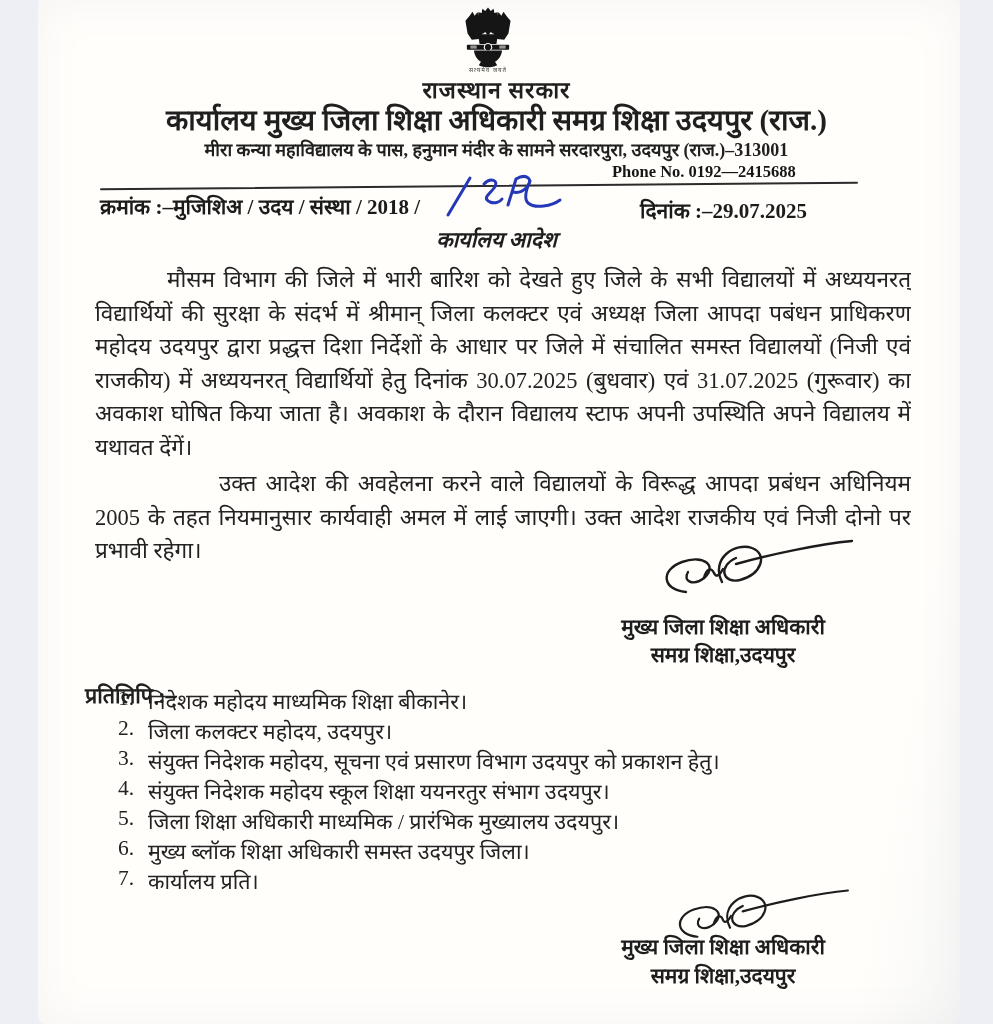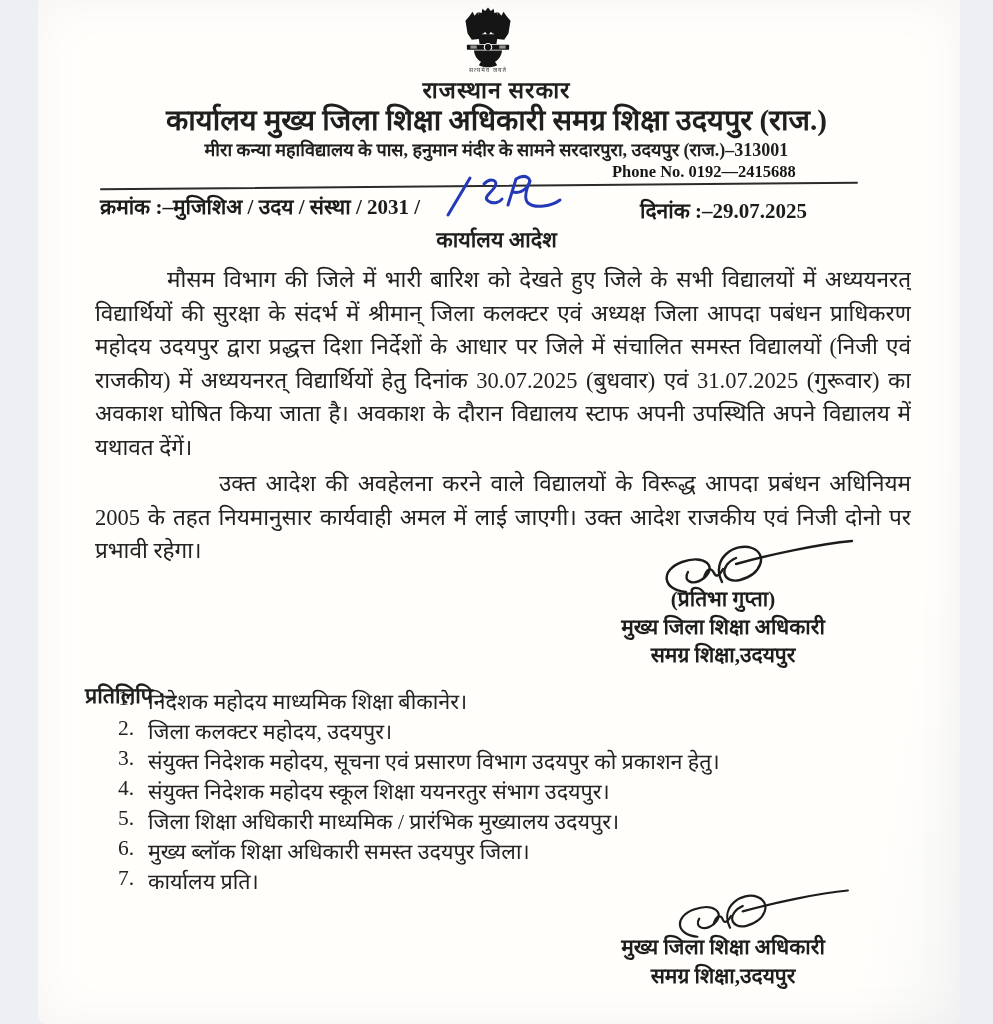--- a/index.html
+++ b/index.html
@@ -18,21 +18,21 @@
     box-shadow:inset 0 0 46px rgba(110,115,135,.07);
   }
   .abs{position:absolute;}
   .center{left:0;width:993px;text-align:center;}
   .gov-name{top:73px;font-size:23px;font-weight:700;letter-spacing:1px;}
   .office-title{top:99px;font-size:29px;font-weight:700;}
   .office-address{top:137px;font-size:18px;font-weight:700;}
   .contact{font-size:16.5px;font-weight:700;color:#161616;}
   .rule{left:100px;top:185px;width:758px;height:2.3px;background:#2b2b2b;transform:rotate(-0.5deg);border-radius:2px;}
   .refline{font-size:21px;font-weight:600;color:#1b1b1b;}
-  .order-heading{top:224px;font-size:21.5px;font-weight:700;}
+  .order-heading{top:224px;font-size:21.5px;font-weight:700;font-style:italic;}
   .body-par{
     left:95px;width:816px;font-size:22.5px;line-height:33.5px;
     text-align:justify;font-weight:500;color:#222;overflow:hidden;
   }
   .par1{top:263px;height:203px;text-indent:72px;}
   .par2{top:467px;height:103px;text-indent:124px;}
   .sigline{left:598px;width:250px;text-align:center;font-size:21px;font-weight:600;color:#1d1d1d;}
   .copies-heading{left:85px;top:680px;font-size:21.5px;font-weight:600;}
   .copy-row{left:118px;width:760px;height:30px;font-size:21.5px;font-weight:500;color:#222;display:flex;}
   .copy-num{width:30px;flex:0 0 30px;}
@@ -69,21 +69,21 @@
   <div class="abs motto">सत्यमेव जयते</div>
 
   <div class="abs center gov-name">राजस्थान सरकार</div>
   <div class="abs center office-title">कार्यालय मुख्य जिला शिक्षा अधिकारी समग्र शिक्षा उदयपुर (राज.)</div>
   <div class="abs center office-address">मीरा कन्या महाविद्यालय के पास, हनुमान मंदीर के सामने सरदारपुरा, उदयपुर (राज.)–313001</div>
 
   <div class="abs contact" style="left:612px;top:162px;">Phone No. 0192—2415688</div>
 
   <div class="abs rule"></div>
 
-  <div class="abs refline" style="left:100px;top:192px;">क्रमांक :–मुजिशिअ / उदय / संस्था / 2031 /</div>
+  <div class="abs refline" style="left:100px;top:192px;">क्रमांक :–मुजिशिअ / उदय / संस्था / 2018 /</div>
 
   <svg class="abs" style="left:444px;top:171px;" width="120" height="48" viewBox="0 0 120 48">
     <g fill="none" stroke="#2438b8" stroke-width="3" stroke-linecap="round" stroke-linejoin="round">
       <path d="M4,44 L26,7"></path>
       <path d="M40,13 c6,-7 16,-4 10,4 c-5,7 -12,10 -4,14 c5,2 10,0 12,-3"></path>
       <path d="M64,34 L72,8 c10,-6 19,0 10,9 c-4,4 -9,5 -13,4"></path>
       <path d="M86,10 c-4,9 -6,18 -2,22 c7,6 24,3 32,-3"></path>
     </g>
   </svg>
 
@@ -95,21 +95,20 @@
   <div class="abs body-par par2">उक्त आदेश की अवहेलना करने वाले विद्यालयों के विरूद्ध आपदा प्रबंधन अधिनियम 2005 के तहत नियमानुसार कार्यवाही अमल में लाई जाएगी। उक्त आदेश राजकीय एवं निजी दोनो पर प्रभावी रहेगा।</div>
 
   <svg class="abs" style="left:652px;top:536px;" width="205" height="64" viewBox="0 0 205 64">
     <g fill="none" stroke="#1c1c1c" stroke-width="2.4" stroke-linecap="round">
       <path d="M34,56 C10,54 8,34 30,26 C52,18 66,30 52,42 C42,50 30,46 36,36"></path>
       <path d="M52,42 c2,-8 7,-12 10,-5 c2,5 6,2 9,-4"></path>
       <path d="M70,46 C58,22 84,6 100,12 C116,18 110,38 88,44 C70,48 66,30 84,22"></path>
       <path d="M84,28 C120,18 168,8 200,5"></path>
     </g>
   </svg>
-  <div class="abs sigline" style="top:584px;">(प्रतिभा गुप्ता)</div>
   <div class="abs sigline" style="top:612px;">मुख्य जिला शिक्षा अधिकारी</div>
   <div class="abs sigline" style="top:640px;">समग्र शिक्षा,उदयपुर</div>
 
   <div class="abs copies-heading">प्रतिलिपि :–</div>
 
   <div class="abs copy-row" style="top:686px;">
     <span class="copy-num">1.</span>
     <span class="copy-text">निदेशक महोदय माध्यमिक शिक्षा बीकानेर।</span>
   </div>
   <div class="abs copy-row" style="top:716px;">

